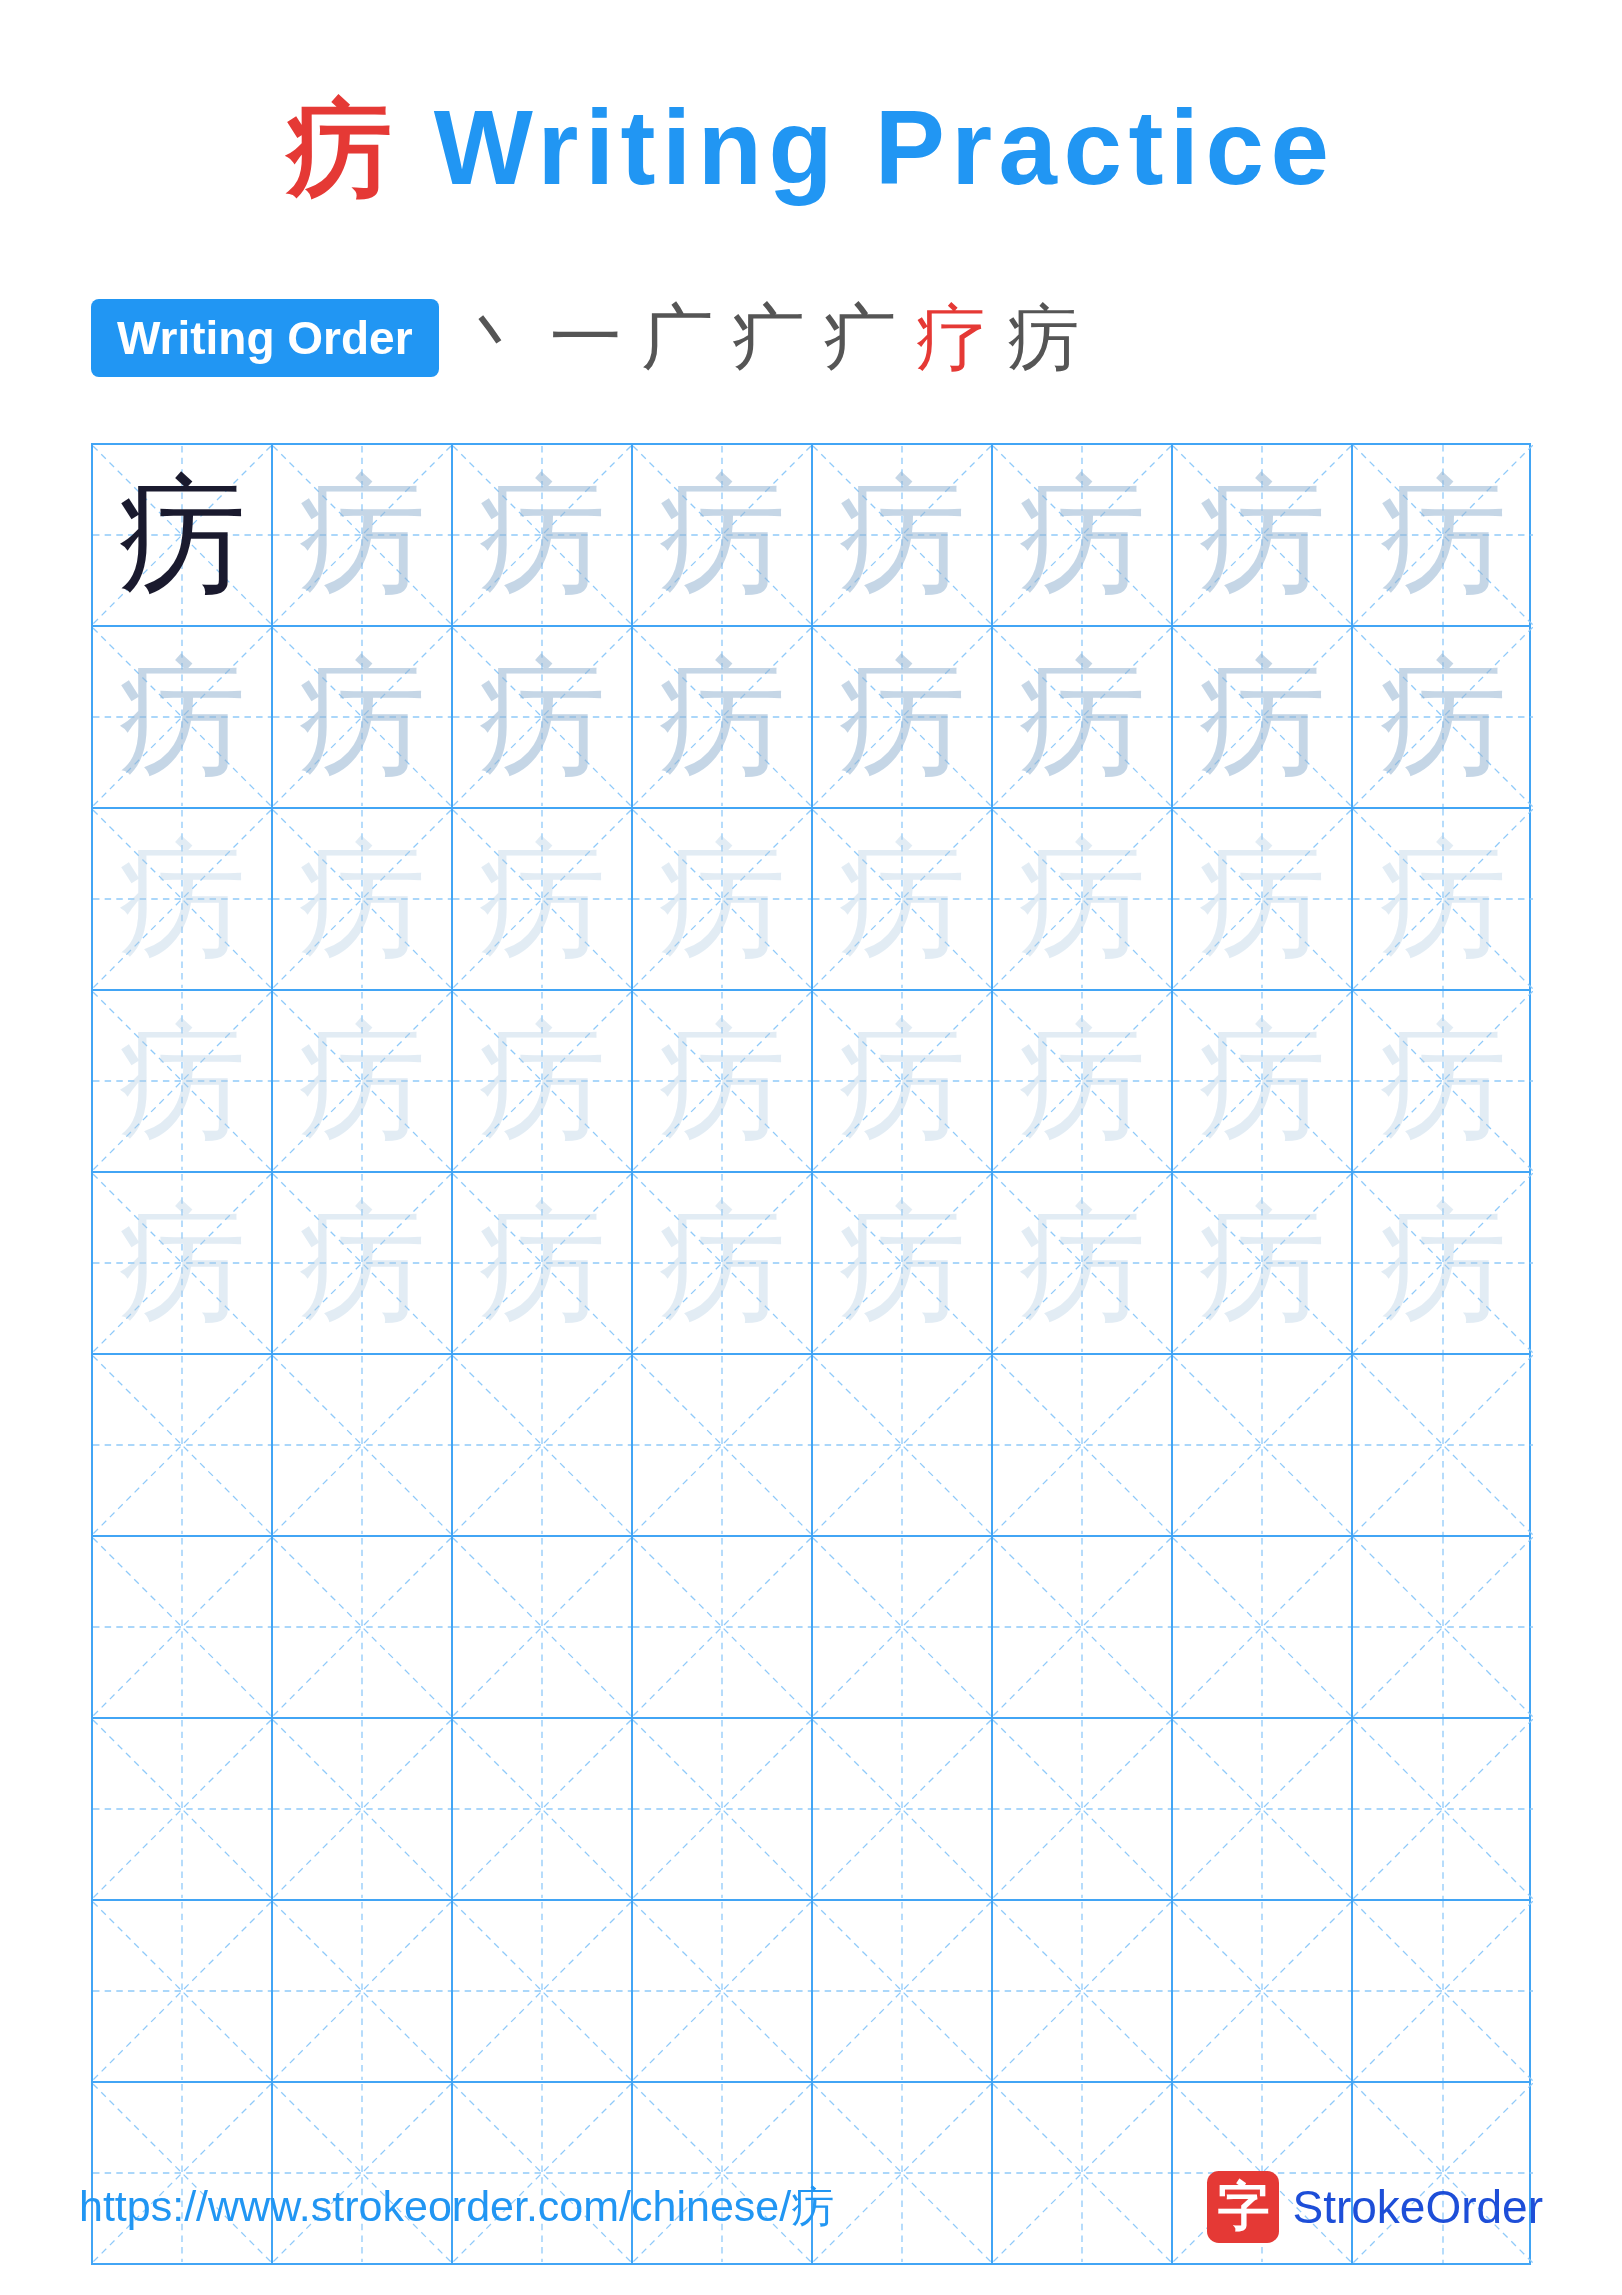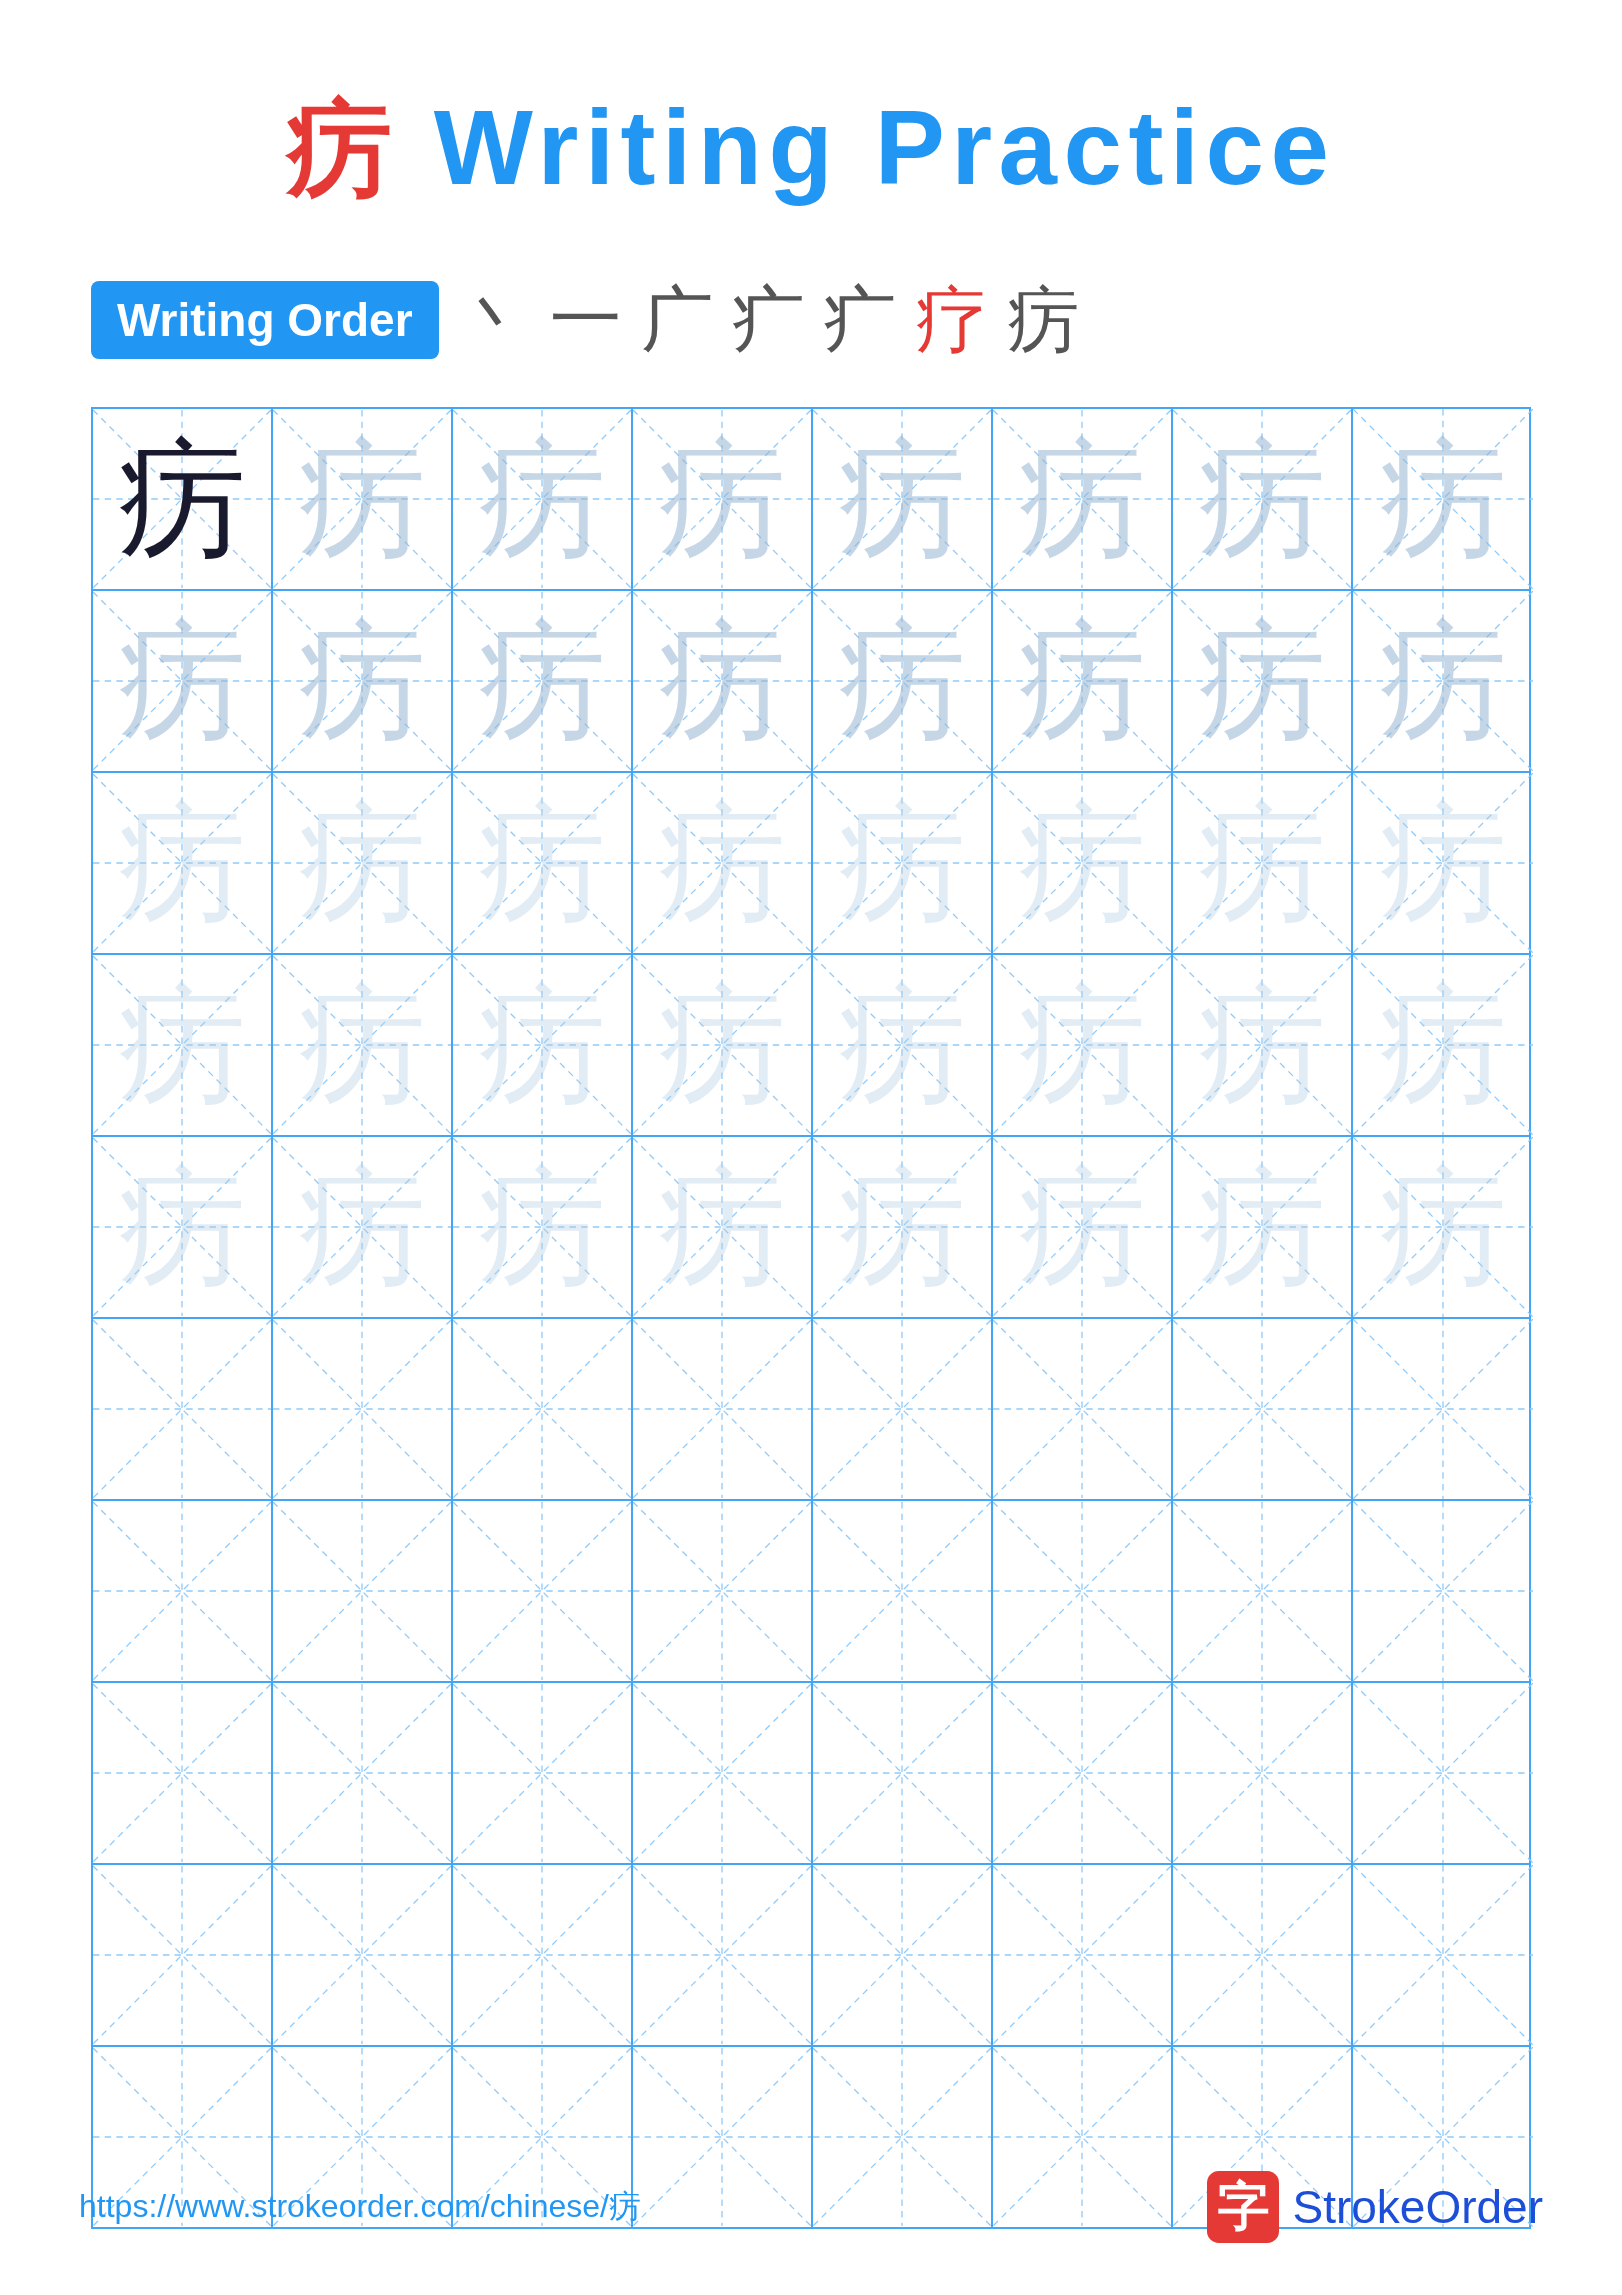--- a/index.html
+++ b/index.html
@@ -14,20 +14,21 @@
     }
 
     .page {
       width: 1622px;
       height: 2295px;
       background: #fff;
       position: relative;
       display: flex;
       flex-direction: column;
       align-items: center;
+      gap: 18px;
     }
 
     .title {
       margin-top: 79px;
       font-size: 105px;
       font-weight: bold;
       color: #2196F3;
       letter-spacing: 6.5px;
       text-align: center;
     }
@@ -126,21 +127,21 @@
       left: 0;
       right: 0;
       display: flex;
       align-items: center;
       justify-content: space-between;
       padding: 0 79px;
     }
 
     .footer-url {
       color: #2196F3;
-      font-size: 32px;
+      font-size: 43px;
       text-decoration: none;
     }
 
     .footer-logo {
       display: flex;
       align-items: center;
       gap: 13px;
     }
 
     .footer-logo-icon {

